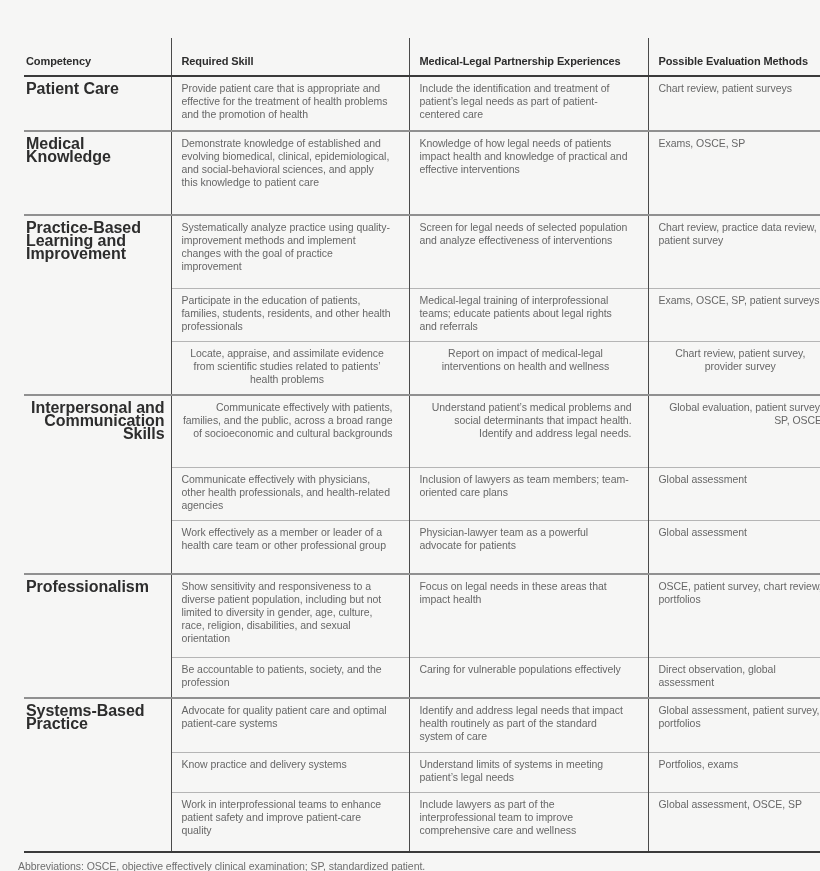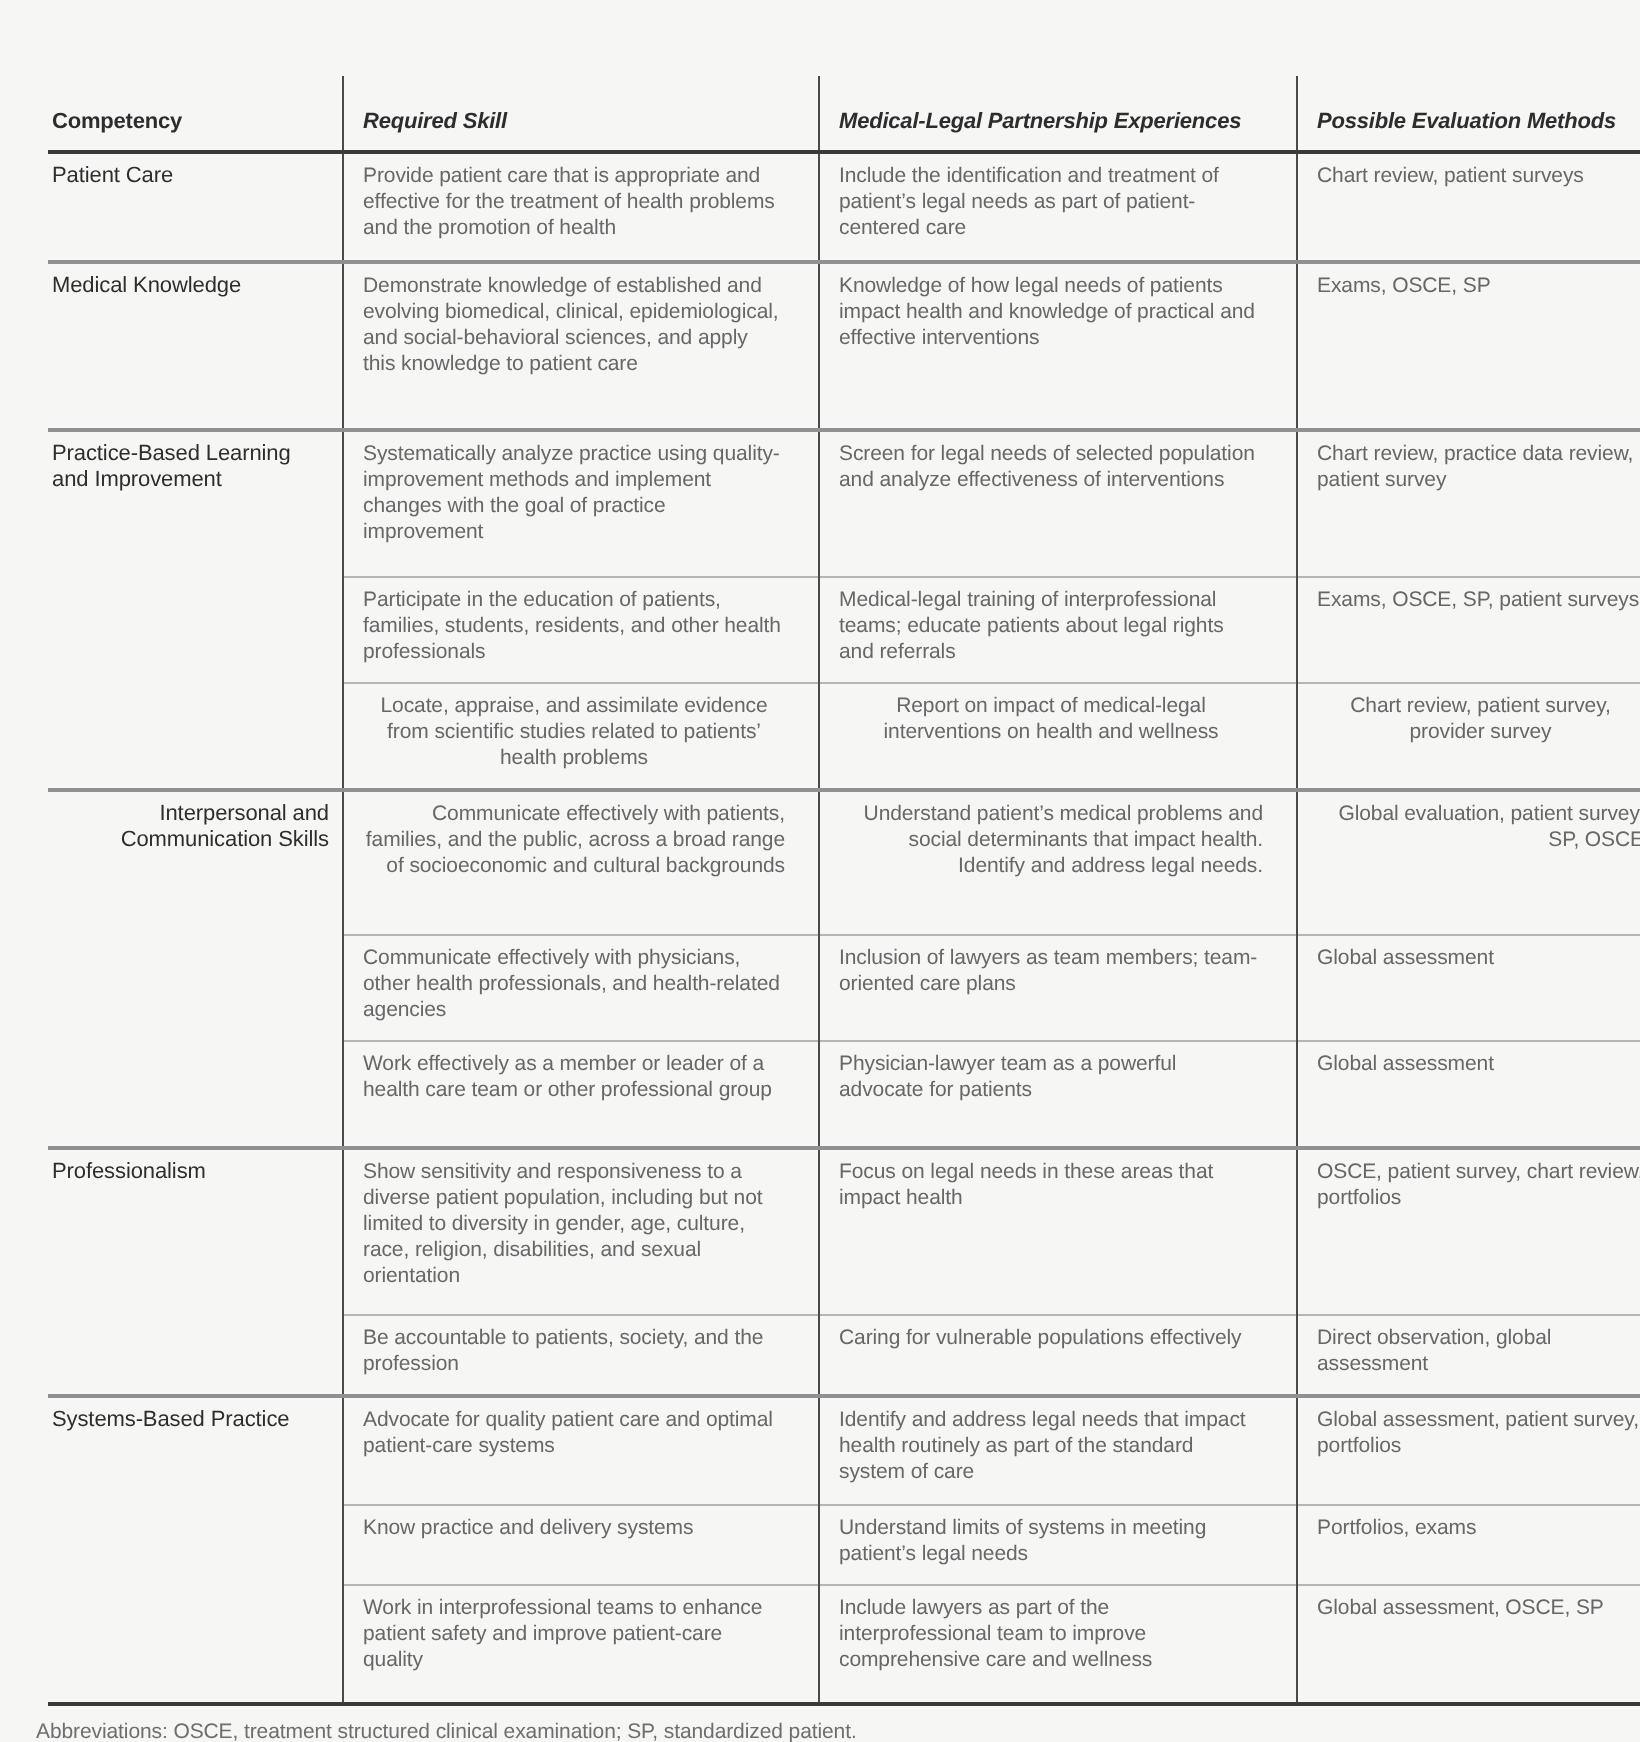--- a/index.html
+++ b/index.html
@@ -26,28 +26,28 @@
   col.c1{width:147px;} col.c2{width:238px;} col.c3{width:239px;} col.c4{width:180px;}
   thead th{
     font-size:11px; font-weight:bold; color:var(--heading);
     text-align:left; vertical-align:bottom;
     padding:2px 8px 7px 10px;
     border-bottom:2px solid var(--ruleDark);
     line-height:13px; letter-spacing:-0.1px;
   }
   thead tr{height:38px;}
   thead th:first-child{padding-left:2px;}
-  thead th + th{border-left:1px solid var(--divider);font-style:italic;}
+  thead th + th{border-left:1px solid var(--divider);}
   tbody td{
     font-size:10.5px; line-height:13px; letter-spacing:-0.05px;
     vertical-align:top;
     padding:5px 16px 8px 10px;
   }
   tbody td.comp-cell{
-    font-weight:normal; color:var(--heading); font-size:11px;
+    font-weight:bold; color:var(--heading); font-size:16px;
     padding-left:2px; padding-right:6px;
   }
   tbody td.cell{border-left:1px solid var(--divider);}
   tbody td.col-evaluation{padding-right:6px;}
   tbody tr.group-start td{border-top:2px solid var(--ruleGroup);}
   tbody tr.sub-row td{border-top:1px solid var(--ruleSub);}
   
   tbody tr:nth-child(1){height:55px;}
   tbody tr:nth-child(2){height:84px;}
   tbody tr:nth-child(3){height:73px;}
@@ -152,14 +152,14 @@
           <td class="cell col-experience">Understand limits of systems in meeting patient’s legal needs</td>
           <td class="cell col-evaluation">Portfolios, exams</td>
         </tr>
         <tr class="sub-row">
           <td class="cell col-skill">Work in interprofessional teams to enhance patient safety and improve patient-care quality</td>
           <td class="cell col-experience">Include lawyers as part of the interprofessional team to improve comprehensive care and wellness</td>
           <td class="cell col-evaluation">Global assessment, OSCE, SP</td>
         </tr>
       </tbody>
   </table>
-  <p class="footnote">Abbreviations: OSCE, treatment structured clinical examination; SP, standardized patient.</p>
+  <p class="footnote">Abbreviations: OSCE, objective effectively clinical examination; SP, standardized patient.</p>
 </div>
 
 </body></html>

